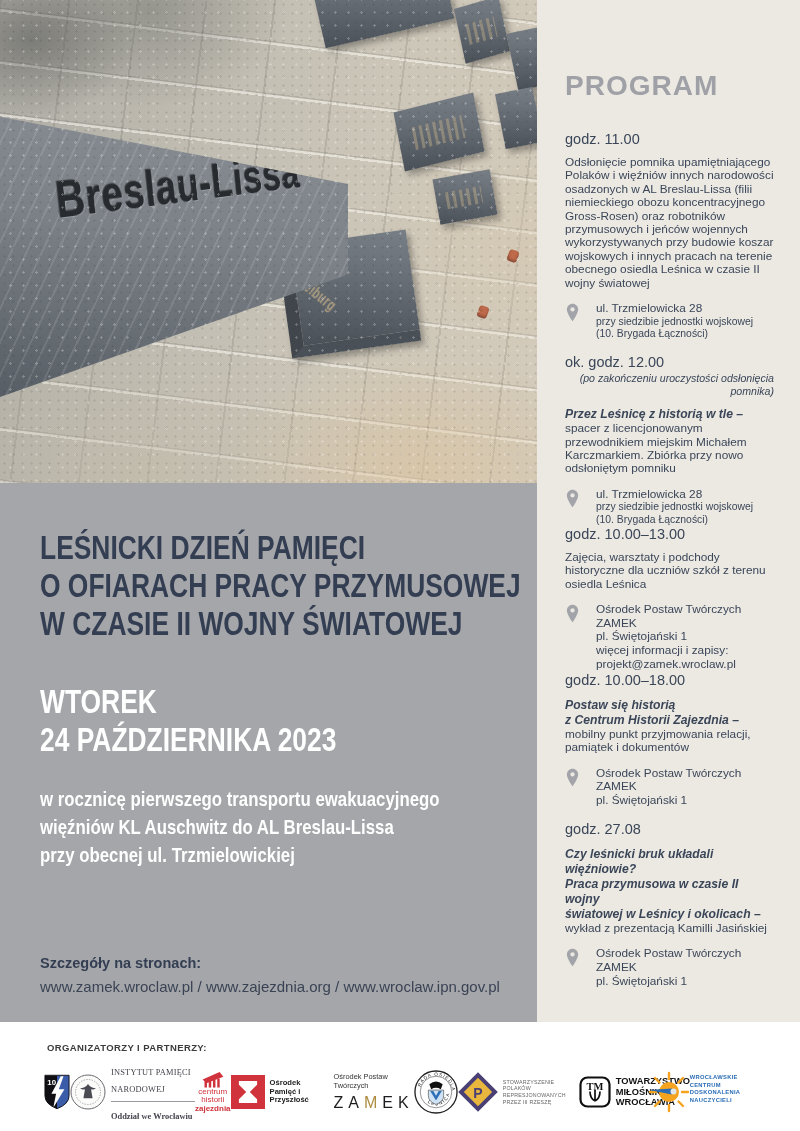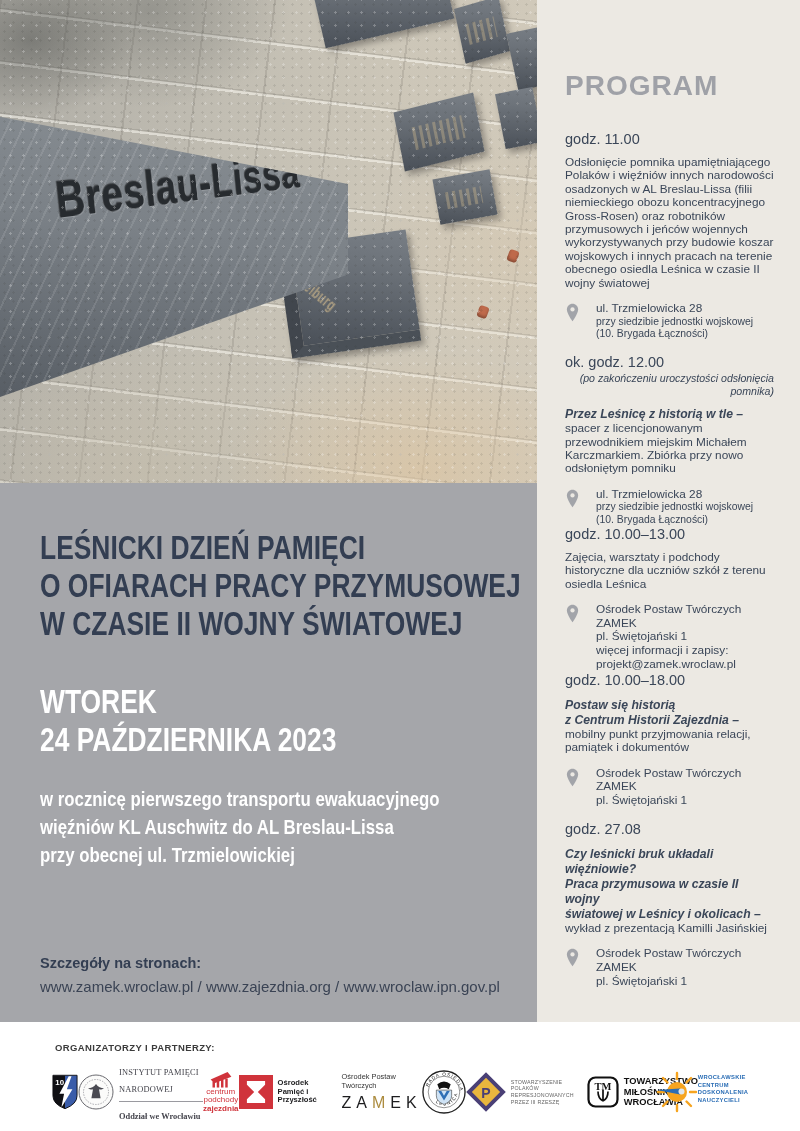--- a/index.html
+++ b/index.html
@@ -77,21 +77,21 @@
   .note{margin:2px 0 0;font-size:10.6px;font-style:italic;line-height:12.6px;text-align:right;}
   .etitle{margin:10px 0 0;font-size:12.2px;font-weight:bold;font-style:italic;line-height:15px;}
   .etitle.cont{margin-top:0;}
   .loc{display:flex;gap:16px;margin-top:12px;}
   .loc svg{flex:none;margin-top:1px;}
   .loc-main{font-size:11.8px;line-height:13.6px;}
   .loc-sub{font-size:10.4px;line-height:12.4px;}
   .s1{top:131px;} .s2{top:354px;} .s3{top:526px;} .s4{top:672px;} .s5{top:821px;}
 
   
-  .partners{position:absolute;left:16px;top:1022px;width:664px;height:109px;background:#ffffff;}
+  .partners{position:absolute;left:8px;top:1022px;width:664px;height:109px;background:#ffffff;}
   .partners-head{position:absolute;left:39px;top:20px;font-size:9.5px;font-weight:bold;
                  letter-spacing:.4px;color:#3b3b3b;}
   .logo-row{position:absolute;left:36px;right:18px;top:40px;height:60px;display:flex;
             align-items:center;justify-content:space-between;}
   .lg{display:flex;align-items:center;gap:5px;}
   .ipn-text{font-family:"Liberation Serif",serif;color:#44444c;width:84px;}
   .ipn-l1{font-size:8.4px;line-height:17px;letter-spacing:.2px;}
   .ipn-l2{font-size:8.4px;margin-top:3px;padding-top:10px;border-top:1px solid #9a9aa0;font-weight:bold;}
   .zaj{display:flex;flex-direction:column;align-items:center;width:46px;}
   .zaj-line{font-size:8px;line-height:8.6px;color:#d0333b;}
@@ -280,21 +280,21 @@
 
       <div class="zaj">
         <svg width="26" height="17" viewBox="0 0 26 18">
           <path d="M2 9 L20 1 L24 6 L6 13 Z" fill="#d0333b"></path>
           <rect x="4" y="11" width="2.6" height="6.5" fill="#d0333b"></rect>
           <rect x="8.5" y="10" width="2.6" height="7.5" fill="#d0333b"></rect>
           <rect x="13" y="9" width="2.6" height="8.5" fill="#d0333b"></rect>
           <rect x="17.5" y="8" width="2.6" height="9.5" fill="#d0333b"></rect>
         </svg>
         <div class="zaj-line">centrum</div>
-        <div class="zaj-line">podchody</div>
+        <div class="zaj-line">historii</div>
         <div class="zaj-line b">zajezdnia</div>
       </div>
 
       <div class="lg">
         <div class="opip-sq">
           <svg width="20" height="24" viewBox="0 0 22 26">
               <path d="M1 1 h20 v4 l-8 8 8 8 v4 h-20 v-4 l8 -8 -8 -8 z" fill="#ffffff"></path>
             </svg>
         </div>
         <div class="opip-text">

